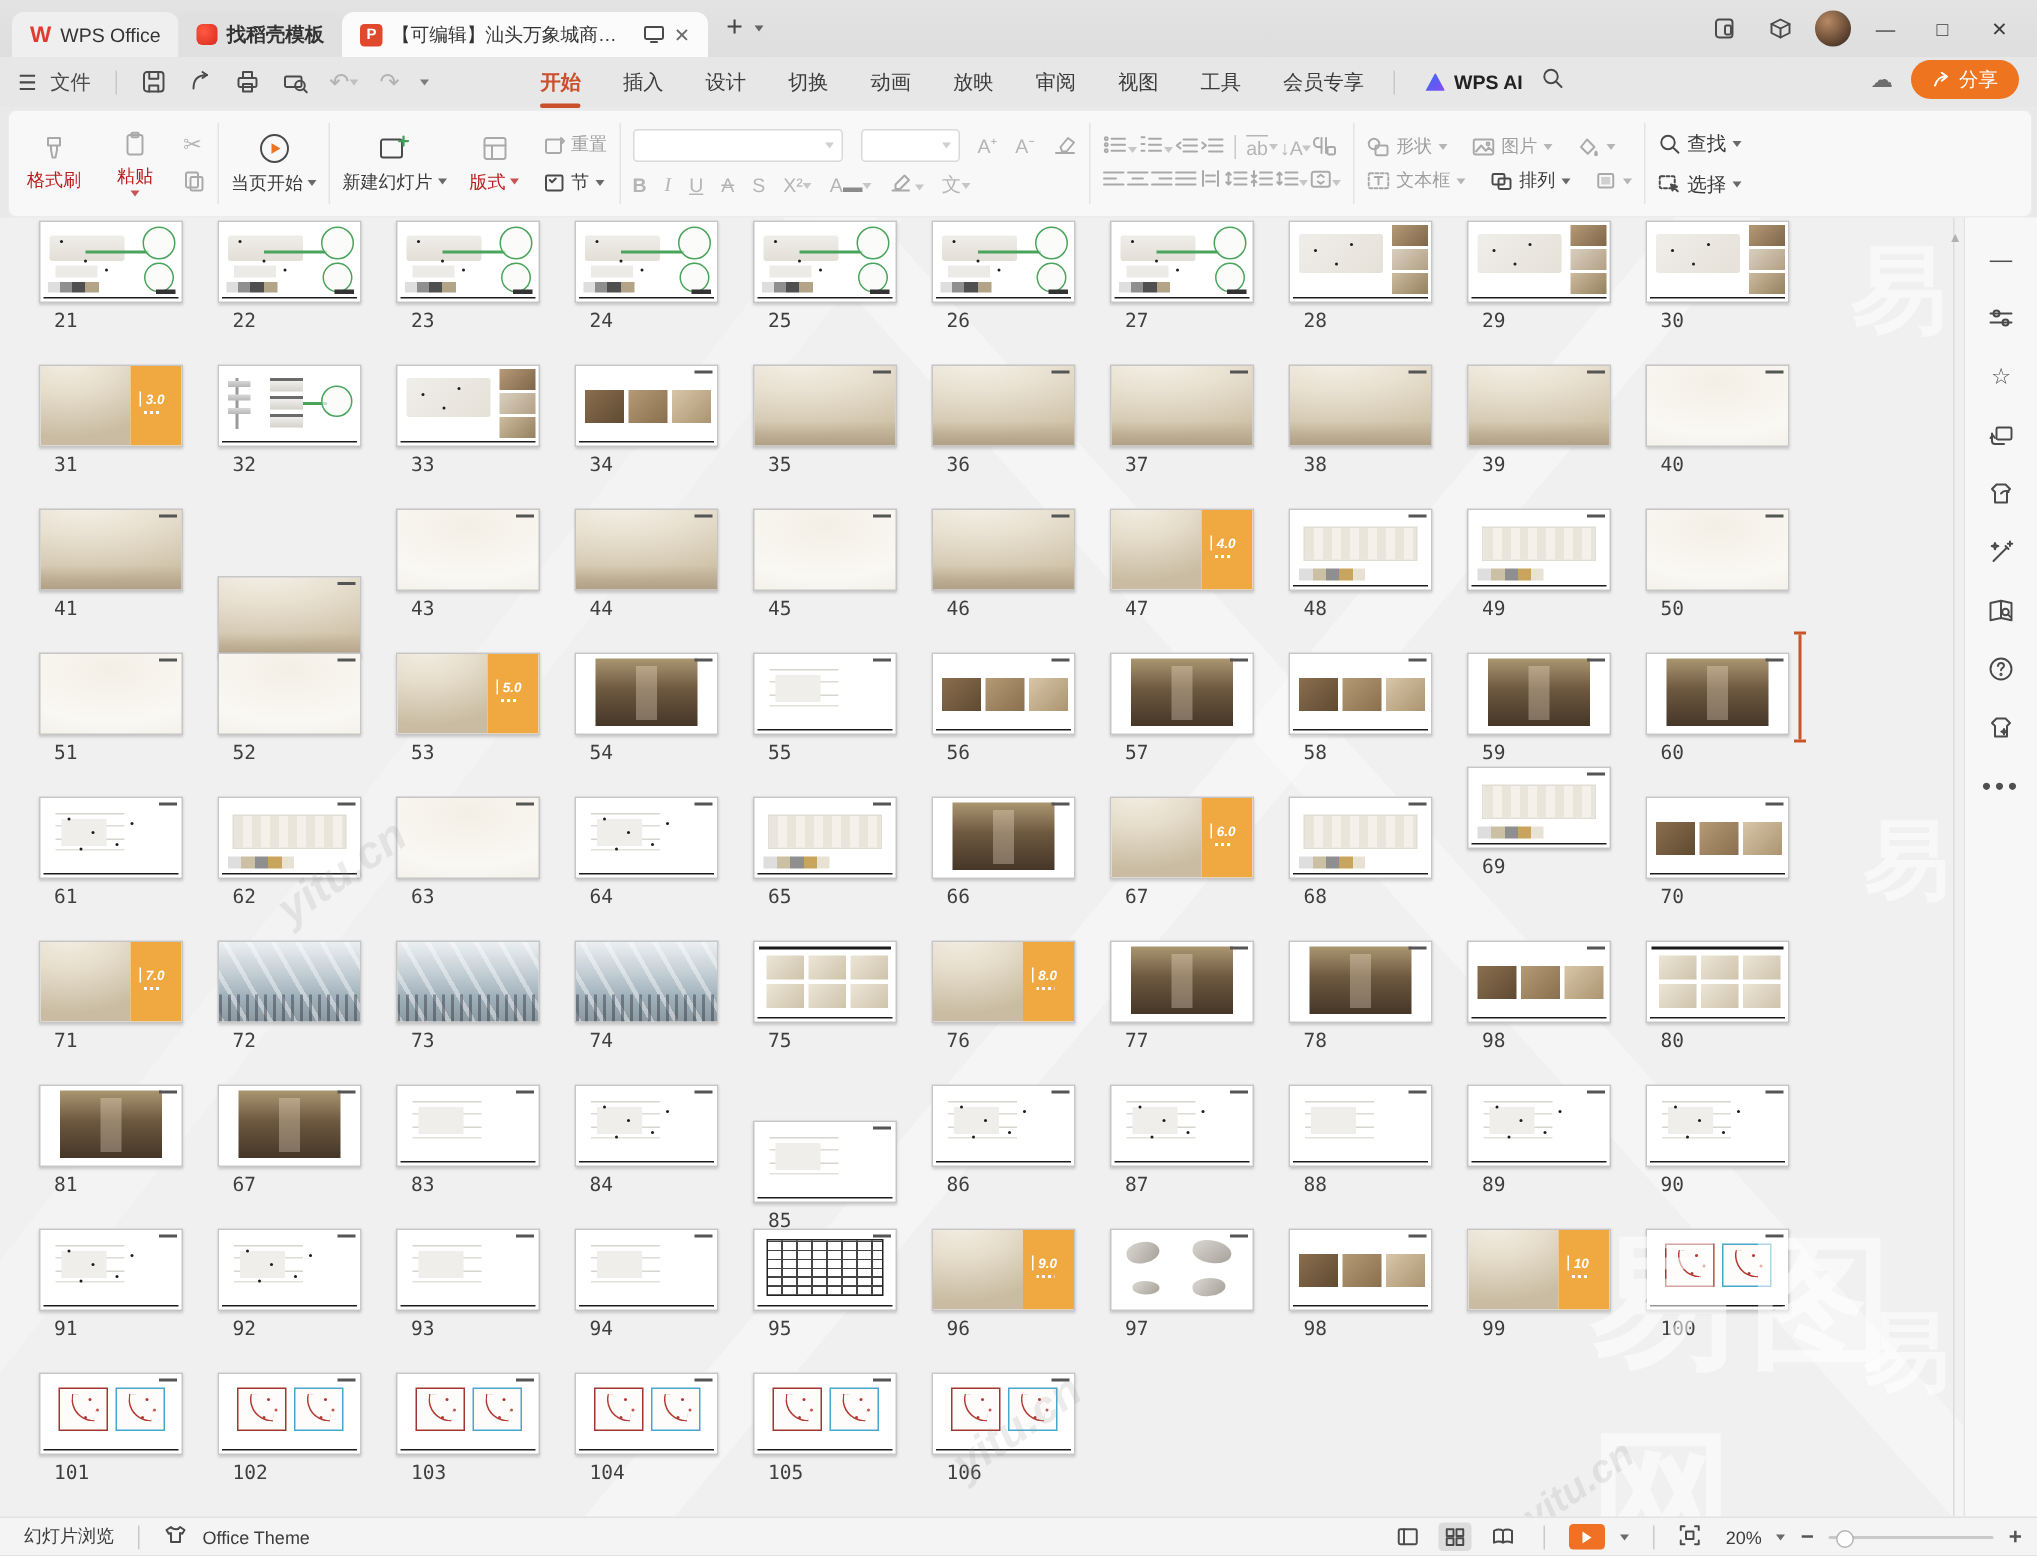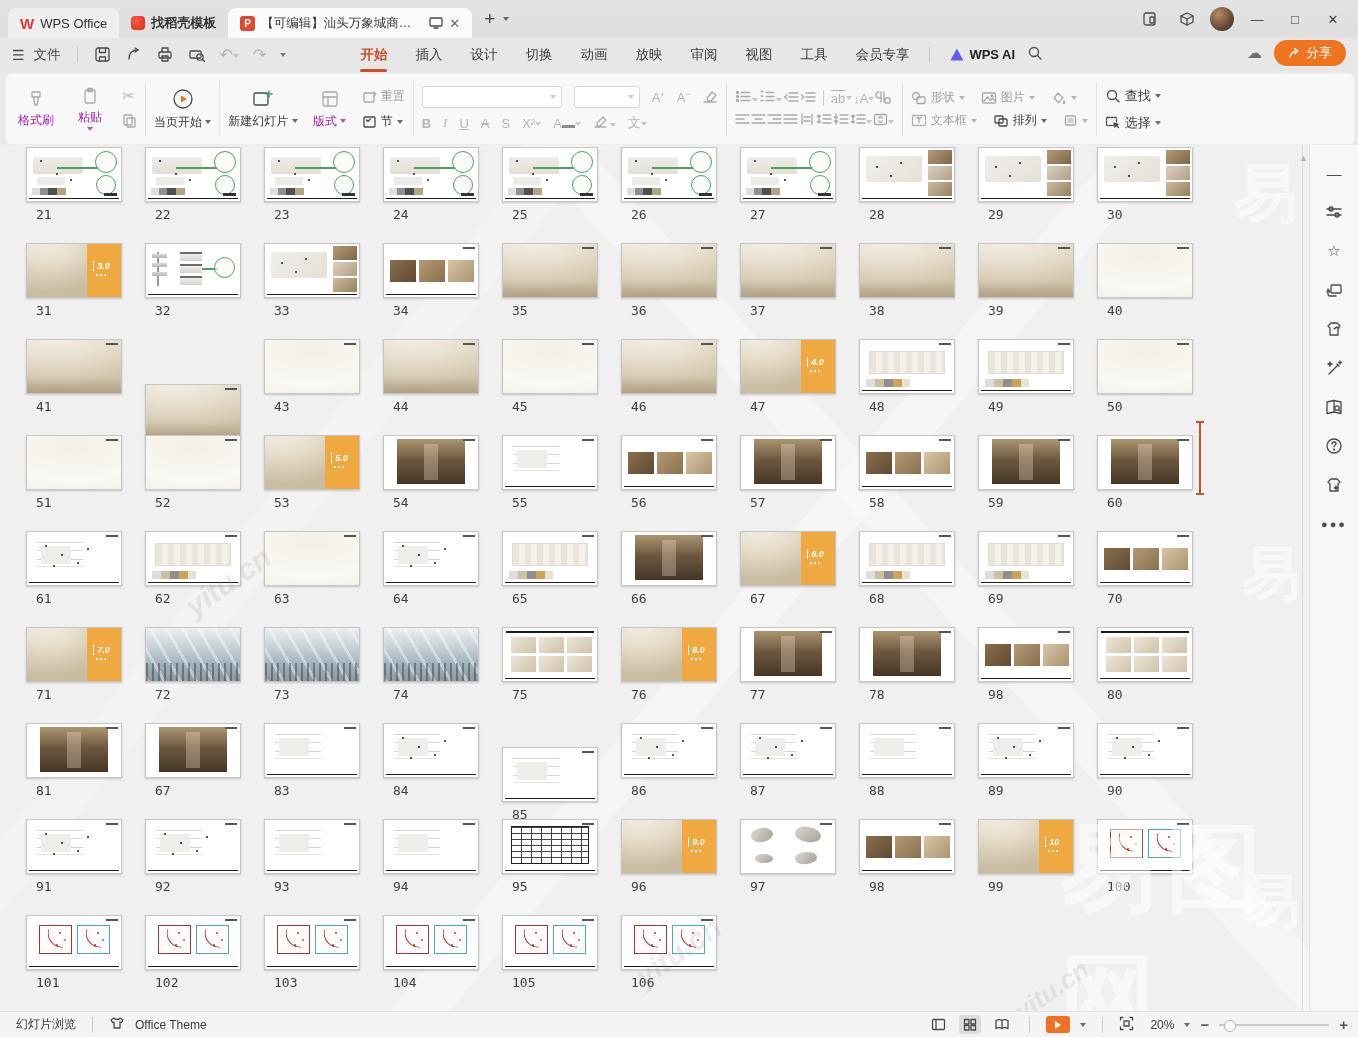--- a/index.html
+++ b/index.html
@@ -43,21 +43,21 @@
   .ai-logo{width:13px;height:12px;clip-path:polygon(0 100%,50% 0,100% 100%);background:linear-gradient(135deg,#2f6df5,#8a4bf0);}
   #mb-right{position:absolute;right:12px;top:40px;display:flex;align-items:center;gap:12px;}
   .cloud{color:#6d6d6d;font-size:15px;}
   #share-btn{display:flex;align-items:center;gap:5px;background:#ee7420;color:#fff;font-size:13px;
              border-radius:14px;padding:4px 14px;}
   
   #ribbon{position:absolute;left:5px;top:73px;width:1348px;height:70px;background:#f8f8f8;border:1px solid #ececec;
           border-radius:6px;display:flex;align-items:stretch;font-size:12px;}
   .rgroup{display:flex;align-items:center;padding:0 8px;gap:10px;}
   .rdiv{width:1px;background:#e4e4e4;margin:8px 0;}
-  .bigbtn{display:flex;flex-direction:column;align-items:center;justify-content:center;gap:4px;min-width:44px;color:#a21caf;}
+  .bigbtn{display:flex;flex-direction:column;align-items:center;justify-content:center;gap:4px;min-width:44px;color:#b91c1c;}
   .bigbtn.en{color:#3a3a3a;}
   .bigbtn .lbl{font-size:12px;white-space:nowrap;}
   .stack{display:flex;flex-direction:column;justify-content:center;gap:8px;}
   .inline-btn{display:flex;align-items:center;gap:4px;color:#9f9f9f;font-size:12px;white-space:nowrap;}
   .inline-btn.en{color:#3a3a3a;}
   .ic{stroke:#a9a9a9;fill:none;stroke-width:1.3;stroke-linecap:round;stroke-linejoin:round;}
   .en .ic,.ic.en{stroke:#4a4a4a;}
   .glyph{font-size:15px;color:#b5b5b5;}
   .fontrow{display:flex;flex-direction:column;gap:6px;justify-content:center;}
   .selbox{height:20px;border:1px solid #d9d9d9;border-radius:3px;background:#fff;display:flex;align-items:center;
@@ -1027,21 +1027,21 @@
         </div>
         <div class="cell" style="left: 833px; top: 384px;">
           <div class="thumb kind-elevation">
             <i class="e band"></i>
             <i class="e sw2"></i>
             <i class="dash"></i>
             <i class="bl"></i>
           </div>
           <div class="num">68</div>
         </div>
-        <div class="cell" style="left: 952px; top: 384px;">
+        <div class="cell" style="left: 952px; top: 364px;">
           <div class="thumb kind-elevation">
             <i class="e band"></i>
             <i class="e sw2"></i>
             <i class="dash"></i>
             <i class="bl"></i>
           </div>
           <div class="num">69</div>
         </div>
         <div class="cell" style="left: 1071px; top: 384px;">
           <div class="thumb kind-photos3">

